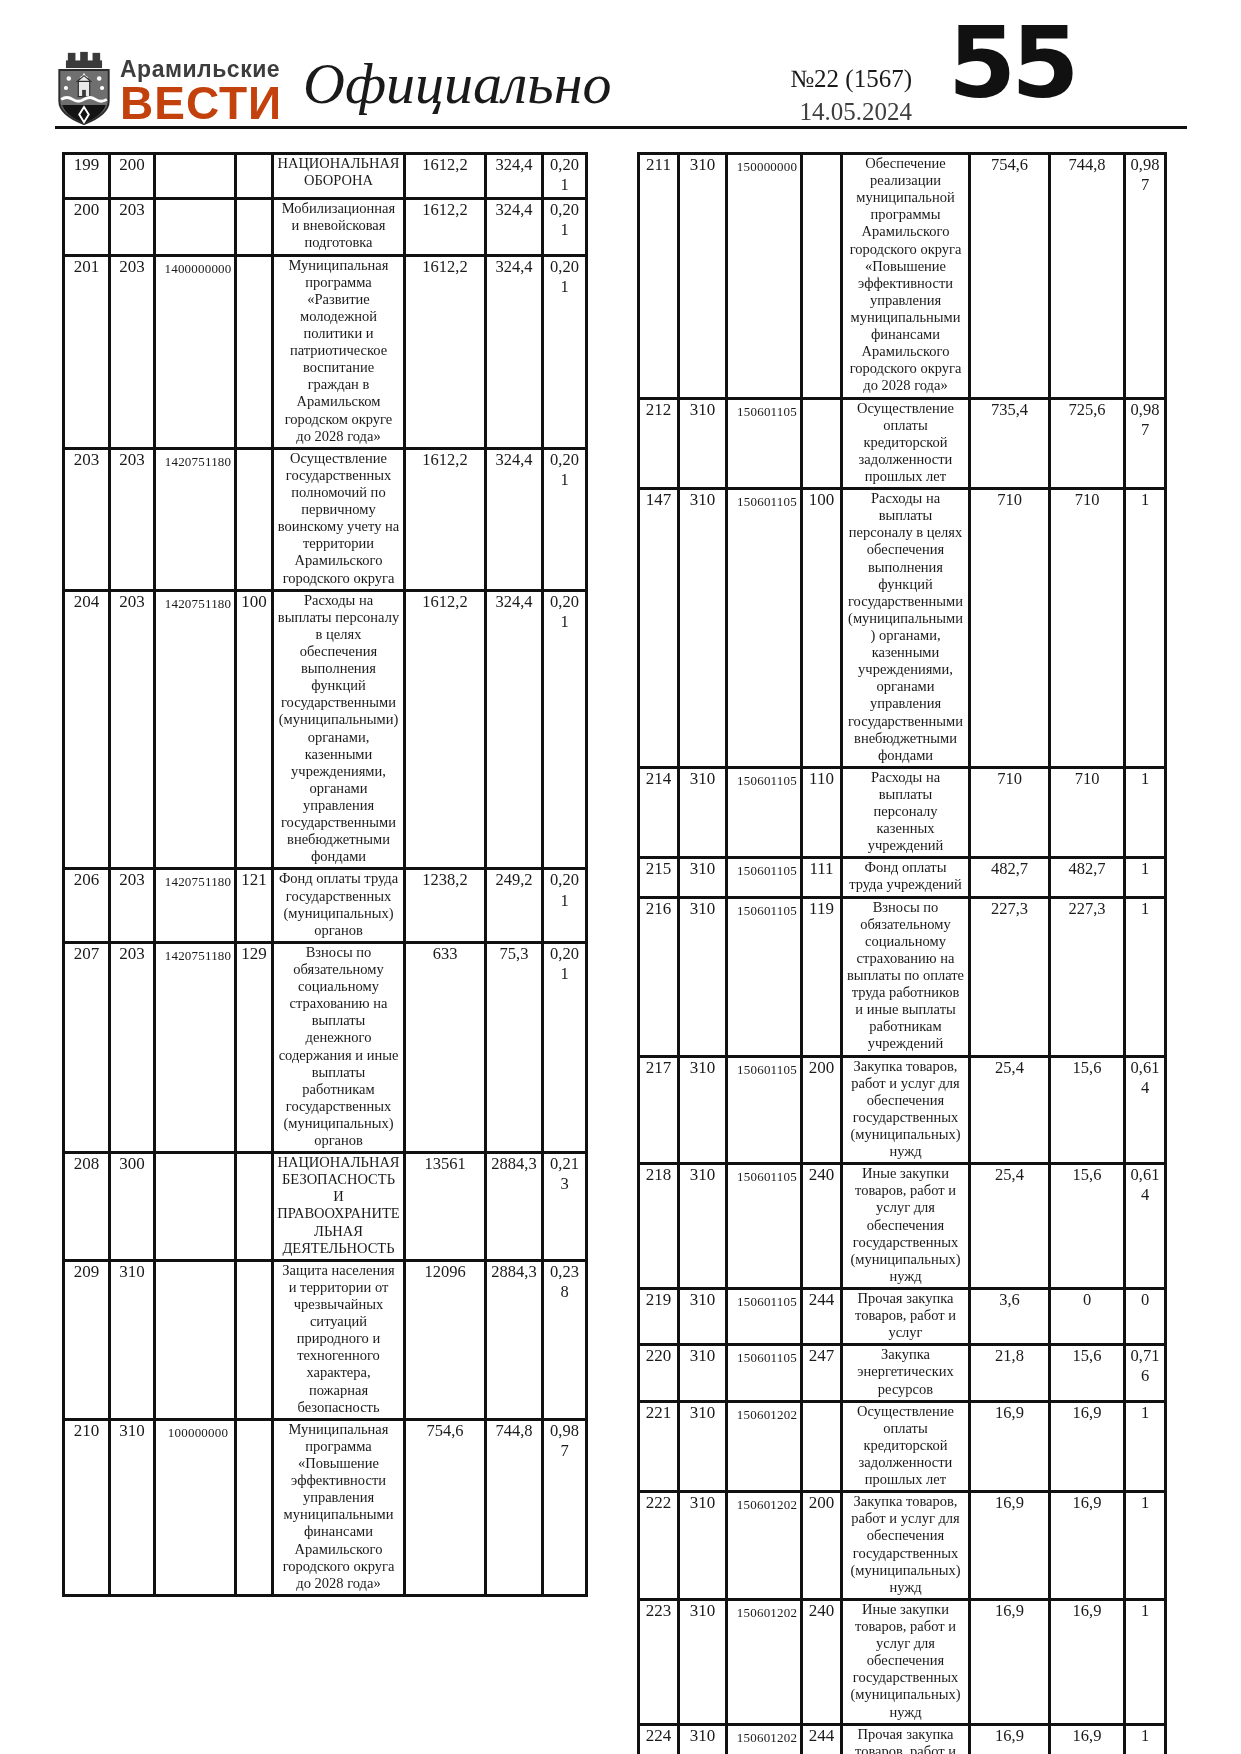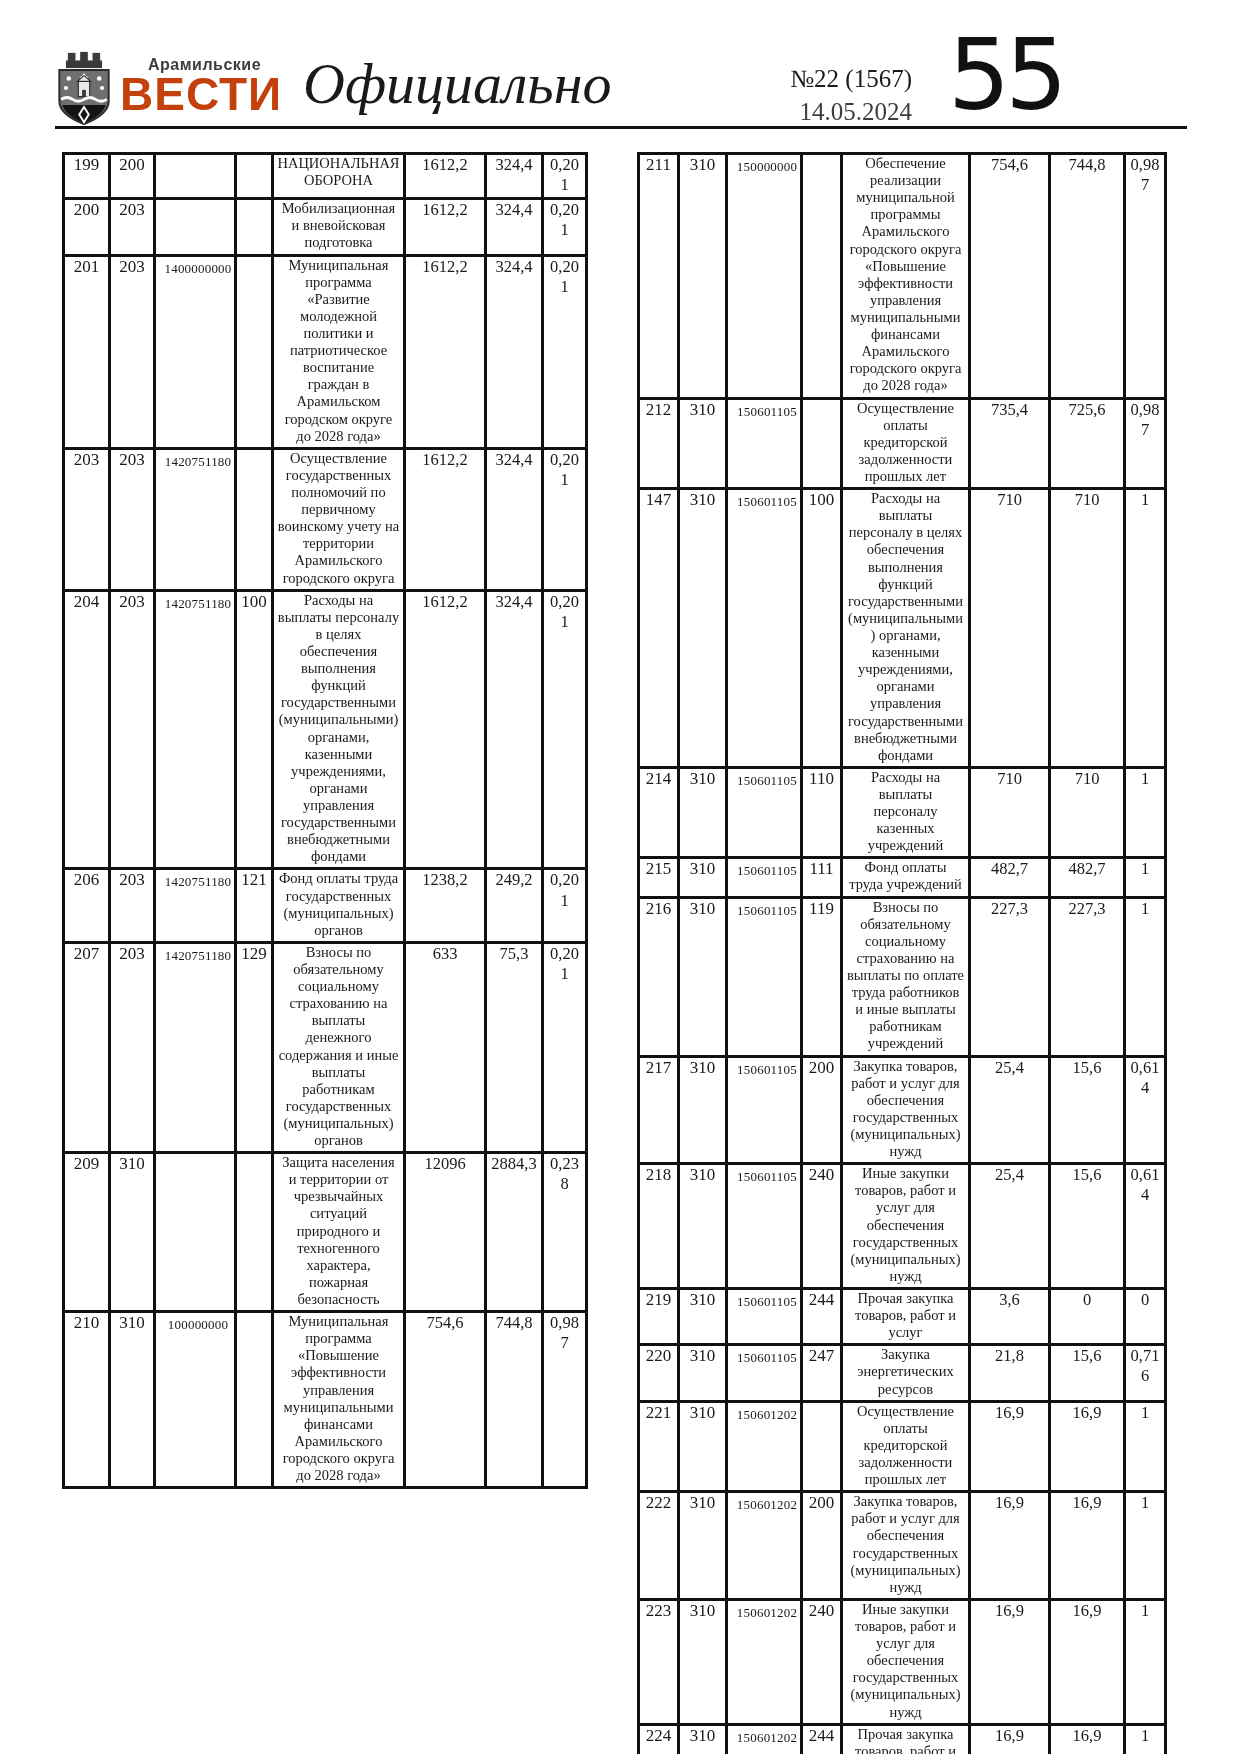--- a/index.html
+++ b/index.html
@@ -3,31 +3,31 @@
 <meta charset="utf-8">
 <style>
   html,body{margin:0;padding:0;background:#ffffff;}
   .page{position:relative;width:1241px;height:1754px;background:#ffffff;
         font-family:"Liberation Serif",serif;color:#1a1a1a;overflow:hidden;}
 
   
   .brand{position:absolute;left:55px;top:50px;display:flex;align-items:flex-start;gap:7px;}
   .emblem svg{width:58px;height:76px;display:block;}
   .brand-text{display:flex;flex-direction:column;margin-top:6px;}
-  .brand-top{font-family:"Liberation Sans",sans-serif;font-weight:bold;font-size:16px;
-             color:#3d3d3d;letter-spacing:.5px;margin-left:28px;}
+  .brand-top{font-family:"Liberation Sans",sans-serif;font-weight:bold;font-size:23px;
+             color:#3d3d3d;letter-spacing:.5px;}
   .brand-bottom{font-family:"Liberation Sans",sans-serif;font-weight:bold;font-size:46px;
                 line-height:.88;color:#c2410c;letter-spacing:1px;}
   .section-title{position:absolute;left:303px;top:50px;font-style:italic;font-size:58px;
                  font-family:"Liberation Serif",serif;color:#1a1a1a;}
   .issue-block{position:absolute;left:762px;top:62px;width:150px;text-align:right;
                font-size:25px;line-height:1.32;}
   .issue-date{color:#3e3e3e;}
-  .page-number{position:absolute;left:948px;top:30px;width:112px;text-align:center;
-               font-size:98px;line-height:.92;font-weight:normal;
+  .page-number{position:absolute;left:948px;top:18px;width:112px;text-align:center;
+               font-size:98px;line-height:.92;font-weight:bold;
                font-family:"DejaVu Sans",sans-serif;letter-spacing:-5px;color:#111;}
   .rule{position:absolute;left:55px;top:126px;width:1132px;height:3px;background:#111;}
 
   
   .budget-table{position:absolute;border-collapse:collapse;table-layout:fixed;
                 background:#fff;}
   .budget-table.left{left:62px;top:152px;width:523px;}
   .budget-table.right{left:637px;top:152px;width:527px;}
   .budget-table td{border:3px solid #111;vertical-align:top;text-align:center;
                    padding:0 2px 2px 2px;font-size:17px;line-height:1.22;
@@ -167,20 +167,30 @@
             <td class="col-num">207</td>
             <td class="col-code">203</td>
             <td class="col-target">1420751180</td>
             <td class="col-vid">129</td>
             <td class="col-name">Взносы по обязательному социальному страхованию на выплаты денежного содержания и иные выплаты работникам государственных (муниципальных) органов</td>
             <td class="col-plan">633</td>
             <td class="col-fact">75,3</td>
             <td class="col-ratio">0,201</td>
           </tr>
           <tr>
+            <td class="col-num">208</td>
+            <td class="col-code">300</td>
+            <td class="col-target"></td>
+            <td class="col-vid"></td>
+            <td class="col-name">НАЦИОНАЛЬНАЯ БЕЗОПАСНОСТЬ И ПРАВООХРАНИТЕЛЬНАЯ ДЕЯТЕЛЬНОСТЬ</td>
+            <td class="col-plan">13561</td>
+            <td class="col-fact">2884,3</td>
+            <td class="col-ratio">0,213</td>
+          </tr>
+          <tr>
             <td class="col-num">209</td>
             <td class="col-code">310</td>
             <td class="col-target"></td>
             <td class="col-vid"></td>
             <td class="col-name">Защита населения и территории от чрезвычайных ситуаций природного и техногенного характера, пожарная безопасность</td>
             <td class="col-plan">12096</td>
             <td class="col-fact">2884,3</td>
             <td class="col-ratio">0,238</td>
           </tr>
           <tr>

